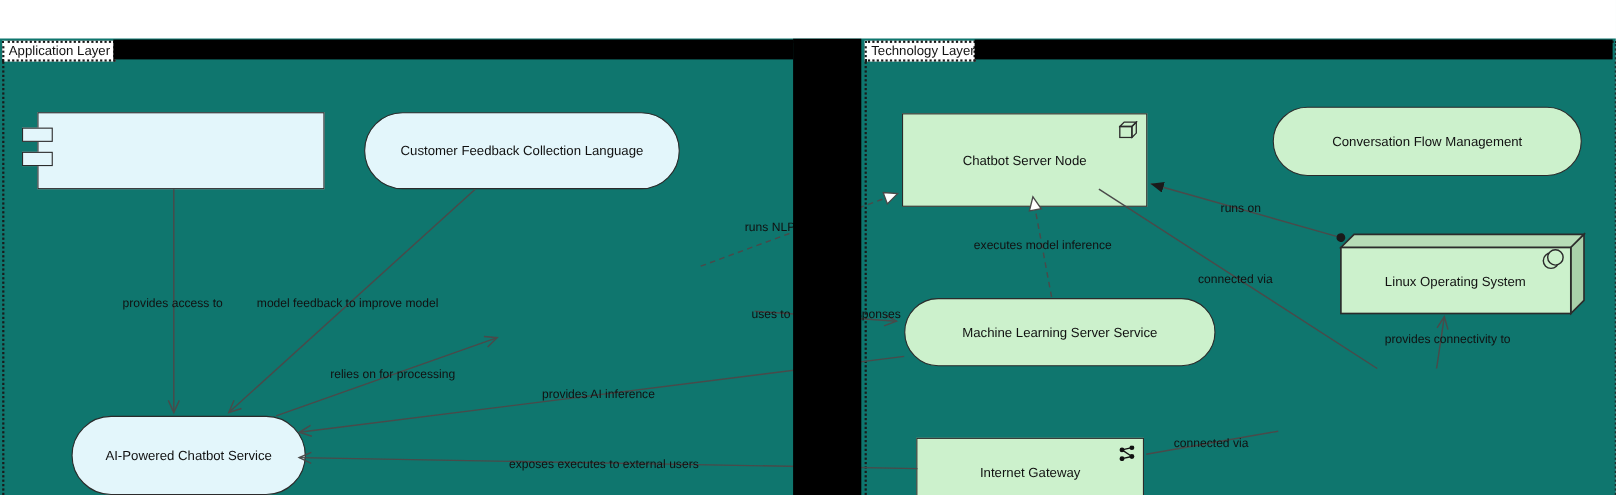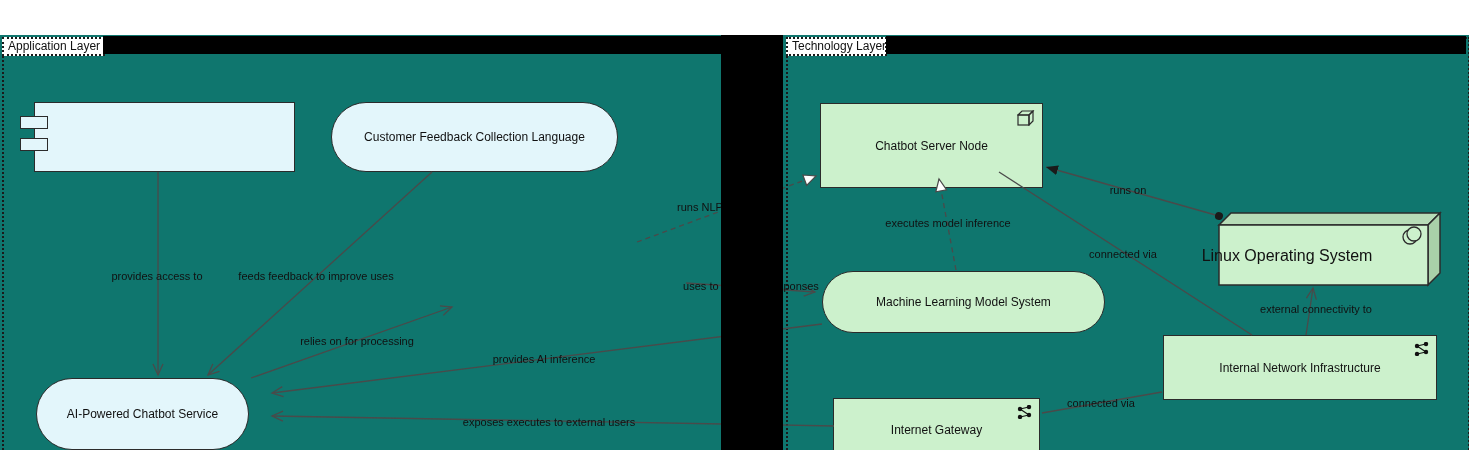--- a/index.html
+++ b/index.html
@@ -51,71 +51,60 @@
   <div class="node app-fill" style="left:34px;top:67px;width:261px;height:70px">
     <span class="ctab" style="top:13px"></span>
     <span class="ctab" style="top:35px"></span>
   </div>
 
   <div class="node app-fill pill" style="left:331px;top:67px;width:287px;height:70px">
     <span class="nlabel">Customer Feedback Collection Language</span>
   </div>
 
 
-  <div class="node app-fill pill" style="left:36px;top:343px;width:213px;height:72px">
+  <div class="node app-fill pill" style="left:65px;top:343px;width:213px;height:72px">
     <span class="nlabel">AI-Powered Chatbot Service</span>
   </div>
 
   <div class="node tech-fill" style="left:820px;top:68px;width:223px;height:85px">
     <span class="corner-icon">
       <svg width="18" height="16" viewBox="0 0 18 16">
         <rect x="1" y="5" width="11" height="10" fill="none" stroke="#2b2b2b" stroke-width="1.2"></rect>
         <polygon points="1,5 5,1 16,1 12,5" fill="none" stroke="#2b2b2b" stroke-width="1.2"></polygon>
         <polygon points="12,5 16,1 16,11 12,15" fill="none" stroke="#2b2b2b" stroke-width="1.2"></polygon>
       </svg>
     </span>
     <span class="nlabel">Chatbot Server Node</span>
   </div>
 
+  <div class="node tech-fill pill" style="left:1157px;top:62px;width:281px;height:63px">
+    <span class="nlabel">Conversation Flow Management</span>
+  </div>
 
   <div class="node tech-fill pill" style="left:822px;top:236px;width:283px;height:62px">
-    <span class="nlabel">Machine Learning Model System</span>
+    <span class="nlabel">Machine Learning Server Service</span>
   </div>
 
-  <div class="node tech-fill" style="left:1163px;top:300px;width:274px;height:65px">
-    <span class="corner-icon">
-      <svg width="15" height="14" viewBox="0 0 15 14">
-        <line x1="3" y1="4" x2="12" y2="2" stroke="#111" stroke-width="1.2"></line>
-        <line x1="3" y1="12" x2="12" y2="10" stroke="#111" stroke-width="1.2"></line>
-        <line x1="3" y1="4" x2="12" y2="10" stroke="#111" stroke-width="1.2"></line>
-        <circle cx="3" cy="4" r="2.2" fill="#111"></circle>
-          <circle cx="12" cy="2" r="2.2" fill="#111"></circle>
-        <circle cx="3" cy="12" r="2.2" fill="#111"></circle>
-          <circle cx="12" cy="10" r="2.2" fill="#111"></circle>
-      </svg>
-    </span>
-    <span class="nlabel">Internal Network Infrastructure</span>
-  </div>
 
   <div class="node tech-fill" style="left:833px;top:363px;width:207px;height:64px">
     <span class="corner-icon">
       <svg width="15" height="14" viewBox="0 0 15 14">
         <line x1="3" y1="4" x2="12" y2="2" stroke="#111" stroke-width="1.2"></line>
         <line x1="3" y1="12" x2="12" y2="10" stroke="#111" stroke-width="1.2"></line>
         <line x1="3" y1="4" x2="12" y2="10" stroke="#111" stroke-width="1.2"></line>
         <circle cx="3" cy="4" r="2.2" fill="#111"></circle>
           <circle cx="12" cy="2" r="2.2" fill="#111"></circle>
         <circle cx="3" cy="12" r="2.2" fill="#111"></circle>
           <circle cx="12" cy="10" r="2.2" fill="#111"></circle>
       </svg>
     </span>
     <span class="nlabel">Internet Gateway</span>
   </div>
 
-  <div class="elabel" style="left:1287px;top:221px;font-size:16px">Linux Operating System</div>
+  <div class="elabel" style="left:1323px;top:221px;font-size:12px">Linux Operating System</div>
 
   <svg class="wires" width="1469" height="450" viewBox="0 0 1469 450">
     <defs>
       <marker id="mOpen" markerWidth="16" markerHeight="14" refX="12" refY="6" orient="auto" markerUnits="userSpaceOnUse">
         <path d="M1,1 L12,6 L1,11" fill="none" stroke="#4a4a4a" stroke-width="1.3"></path>
       </marker>
       <marker id="mHollow" markerWidth="16" markerHeight="15" refX="13" refY="6.5" orient="auto" markerUnits="userSpaceOnUse">
         <path d="M1,1 L13,6.5 L1,12 Z" fill="#ffffff" stroke="#4a4a4a" stroke-width="1.2"></path>
       </marker>
       <marker id="mFilled" markerWidth="14" markerHeight="12" refX="12" refY="5" orient="auto" markerUnits="userSpaceOnUse">
@@ -144,28 +133,28 @@
     <line x1="956" y1="235" x2="939" y2="144" stroke="#4a4a4a" stroke-width="1.3" stroke-dasharray="5,4" marker-end="url(#mHollow)"></line>
     <line x1="1219" y1="181" x2="1046" y2="132" stroke="#4a4a4a" stroke-width="1.3" marker-start="url(#mBall)" marker-end="url(#mFilled)"></line>
     <line x1="999" y1="137" x2="1252" y2="300" stroke="#4a4a4a" stroke-width="1.3"></line>
     <line x1="1306" y1="300" x2="1313" y2="253" stroke="#4a4a4a" stroke-width="1.3" marker-end="url(#mOpen)"></line>
     <line x1="1042" y1="378" x2="1162" y2="357" stroke="#4a4a4a" stroke-width="1.3"></line>
     <line x1="822" y1="289" x2="272" y2="358" stroke="#4a4a4a" stroke-width="1.3" marker-end="url(#mOpen)"></line>
     <line x1="834" y1="391" x2="272" y2="381" stroke="#4a4a4a" stroke-width="1.3" marker-end="url(#mOpen)"></line>
   </svg>
 
   <div class="elabel" style="left:157px;top:241px">provides access to</div>
-  <div class="elabel" style="left:316px;top:241px">feeds feedback to improve uses</div>
+  <div class="elabel" style="left:316px;top:241px">model feedback to improve model</div>
   <div class="elabel" style="left:357px;top:306px">relies on for processing</div>
   <div class="elabel" style="left:700px;top:172px">runs NLP</div>
   <div class="elabel" style="left:751px;top:251px">uses to generate responses</div>
   <div class="elabel" style="left:948px;top:188px">executes model inference</div>
   <div class="elabel" style="left:1128px;top:155px">runs on</div>
   <div class="elabel" style="left:1123px;top:219px">connected via</div>
-  <div class="elabel" style="left:1316px;top:274px">external connectivity to</div>
+  <div class="elabel" style="left:1316px;top:274px">provides connectivity to</div>
   <div class="elabel" style="left:1101px;top:368px">connected via</div>
   <div class="elabel" style="left:544px;top:324px">provides AI inference</div>
   <div class="elabel" style="left:549px;top:387px">exposes executes to external users</div>
 
   <div class="bar" style="left:103px;top:1px;width:618px;height:18px"></div>
   <div class="bar" style="left:886px;top:1px;width:580px;height:18px"></div>
   <div class="bar" style="left:721px;top:0px;width:62px;height:450px"></div>
 
 </div>
 

